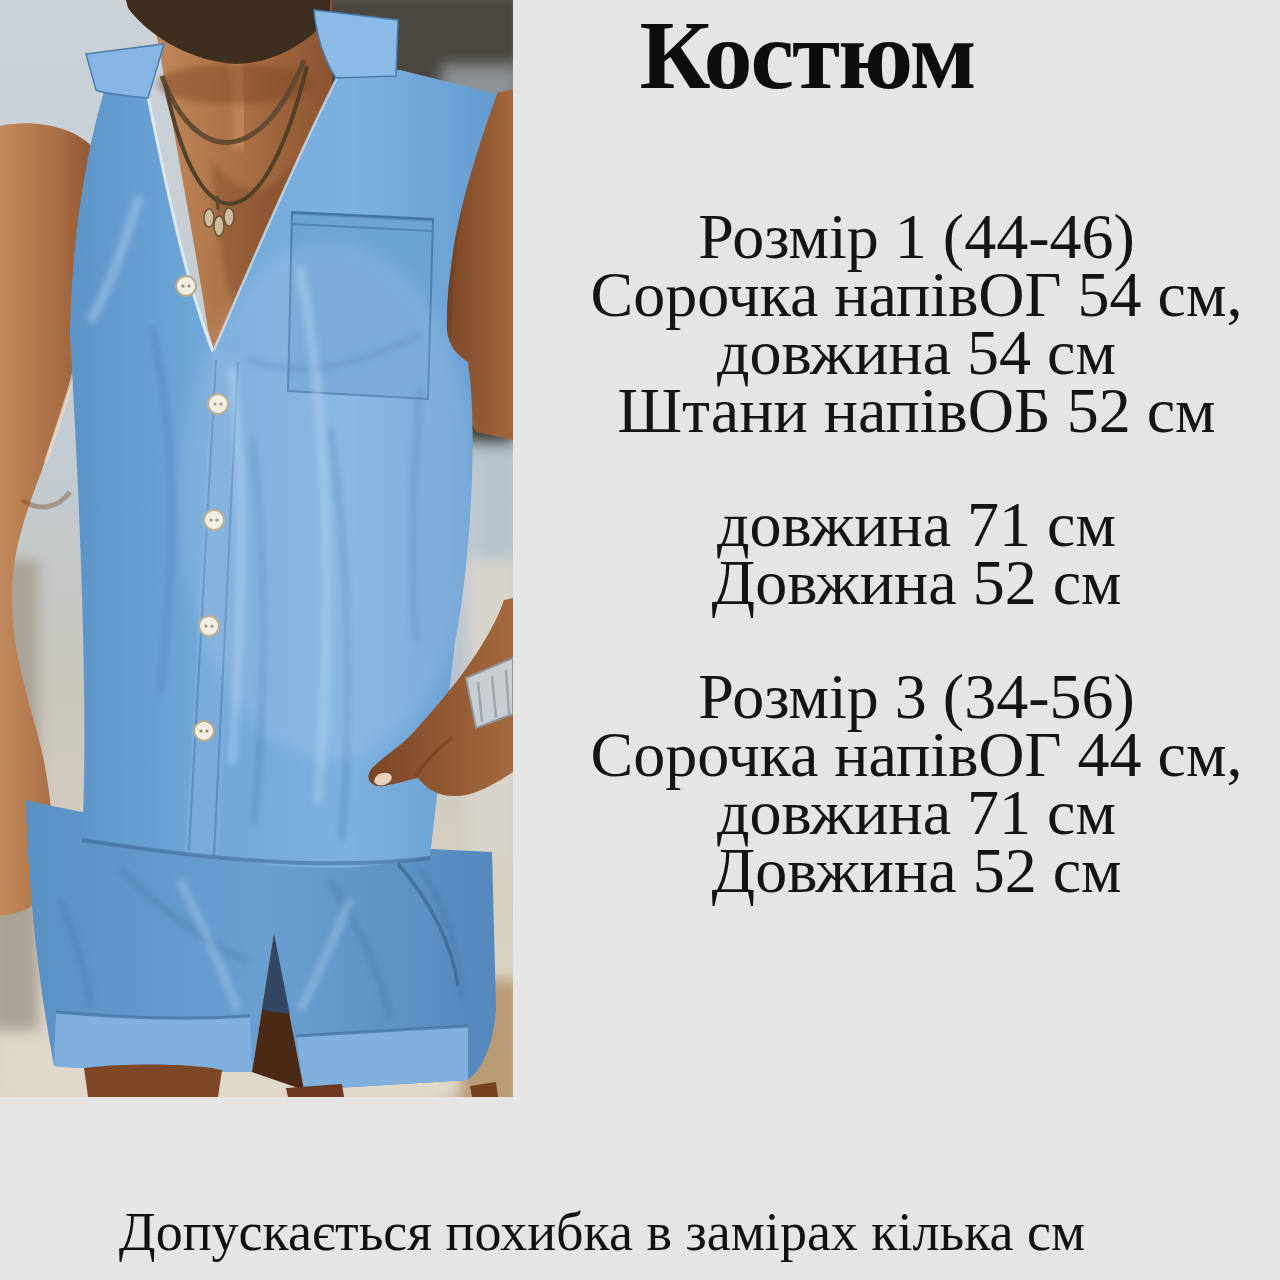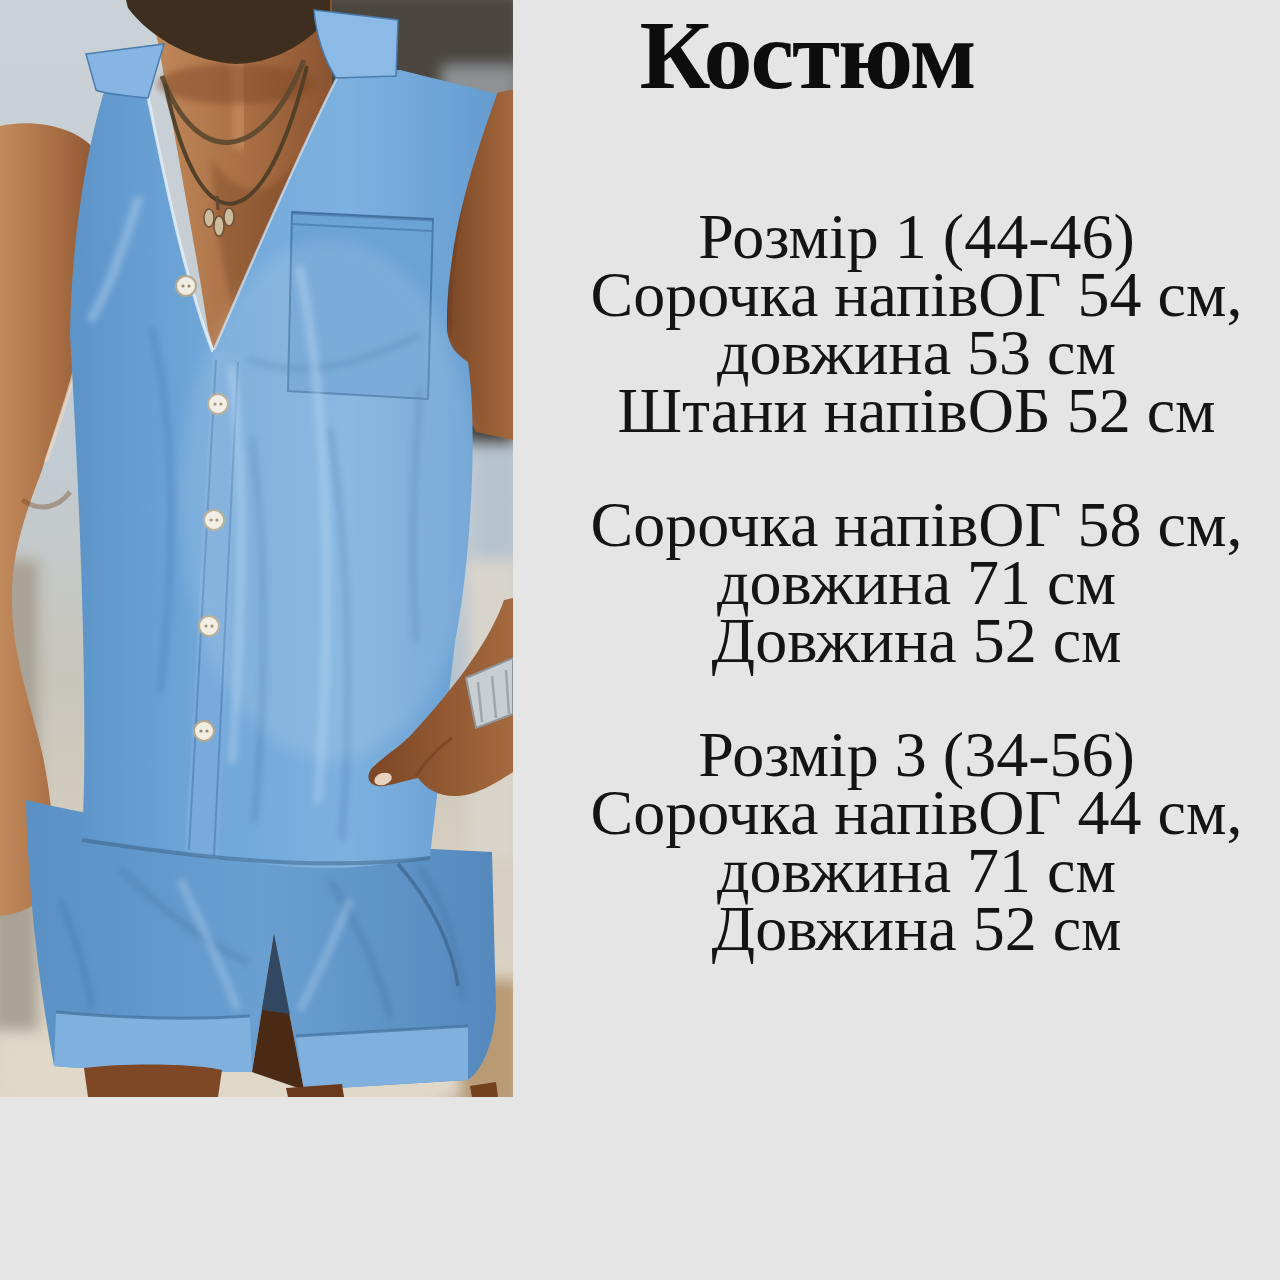--- a/index.html
+++ b/index.html
@@ -184,30 +184,30 @@
       <ellipse cx="330" cy="500" rx="150" ry="260" fill="#ffffff" opacity="0.10" filter="url(#soft)"></ellipse>
     </svg>
   </figure>
 
   <h1 class="title">Костюм</h1>
 
   <section class="sizes">
     <div class="size-block">
       <p>Розмір 1 (44-46)</p>
       <p>Сорочка напівОГ 54 см,</p>
-      <p>довжина 53 см</p>
+      <p>довжина 54 см</p>
       <p>Штани напівОБ 52 см</p>
     </div>
     <div class="size-block">
-      <p>Сорочка напівОГ 58 см,</p>
       <p>довжина 71 см</p>
       <p>Довжина 52 см</p>
     </div>
     <div class="size-block">
       <p>Розмір 3 (34-56)</p>
       <p>Сорочка напівОГ 44 см,</p>
       <p>довжина 71 см</p>
       <p>Довжина 52 см</p>
     </div>
   </section>
 
+  <p class="note">Допускається похибка в замірах кілька см</p>
 
 </div>
 
 </body></html>

